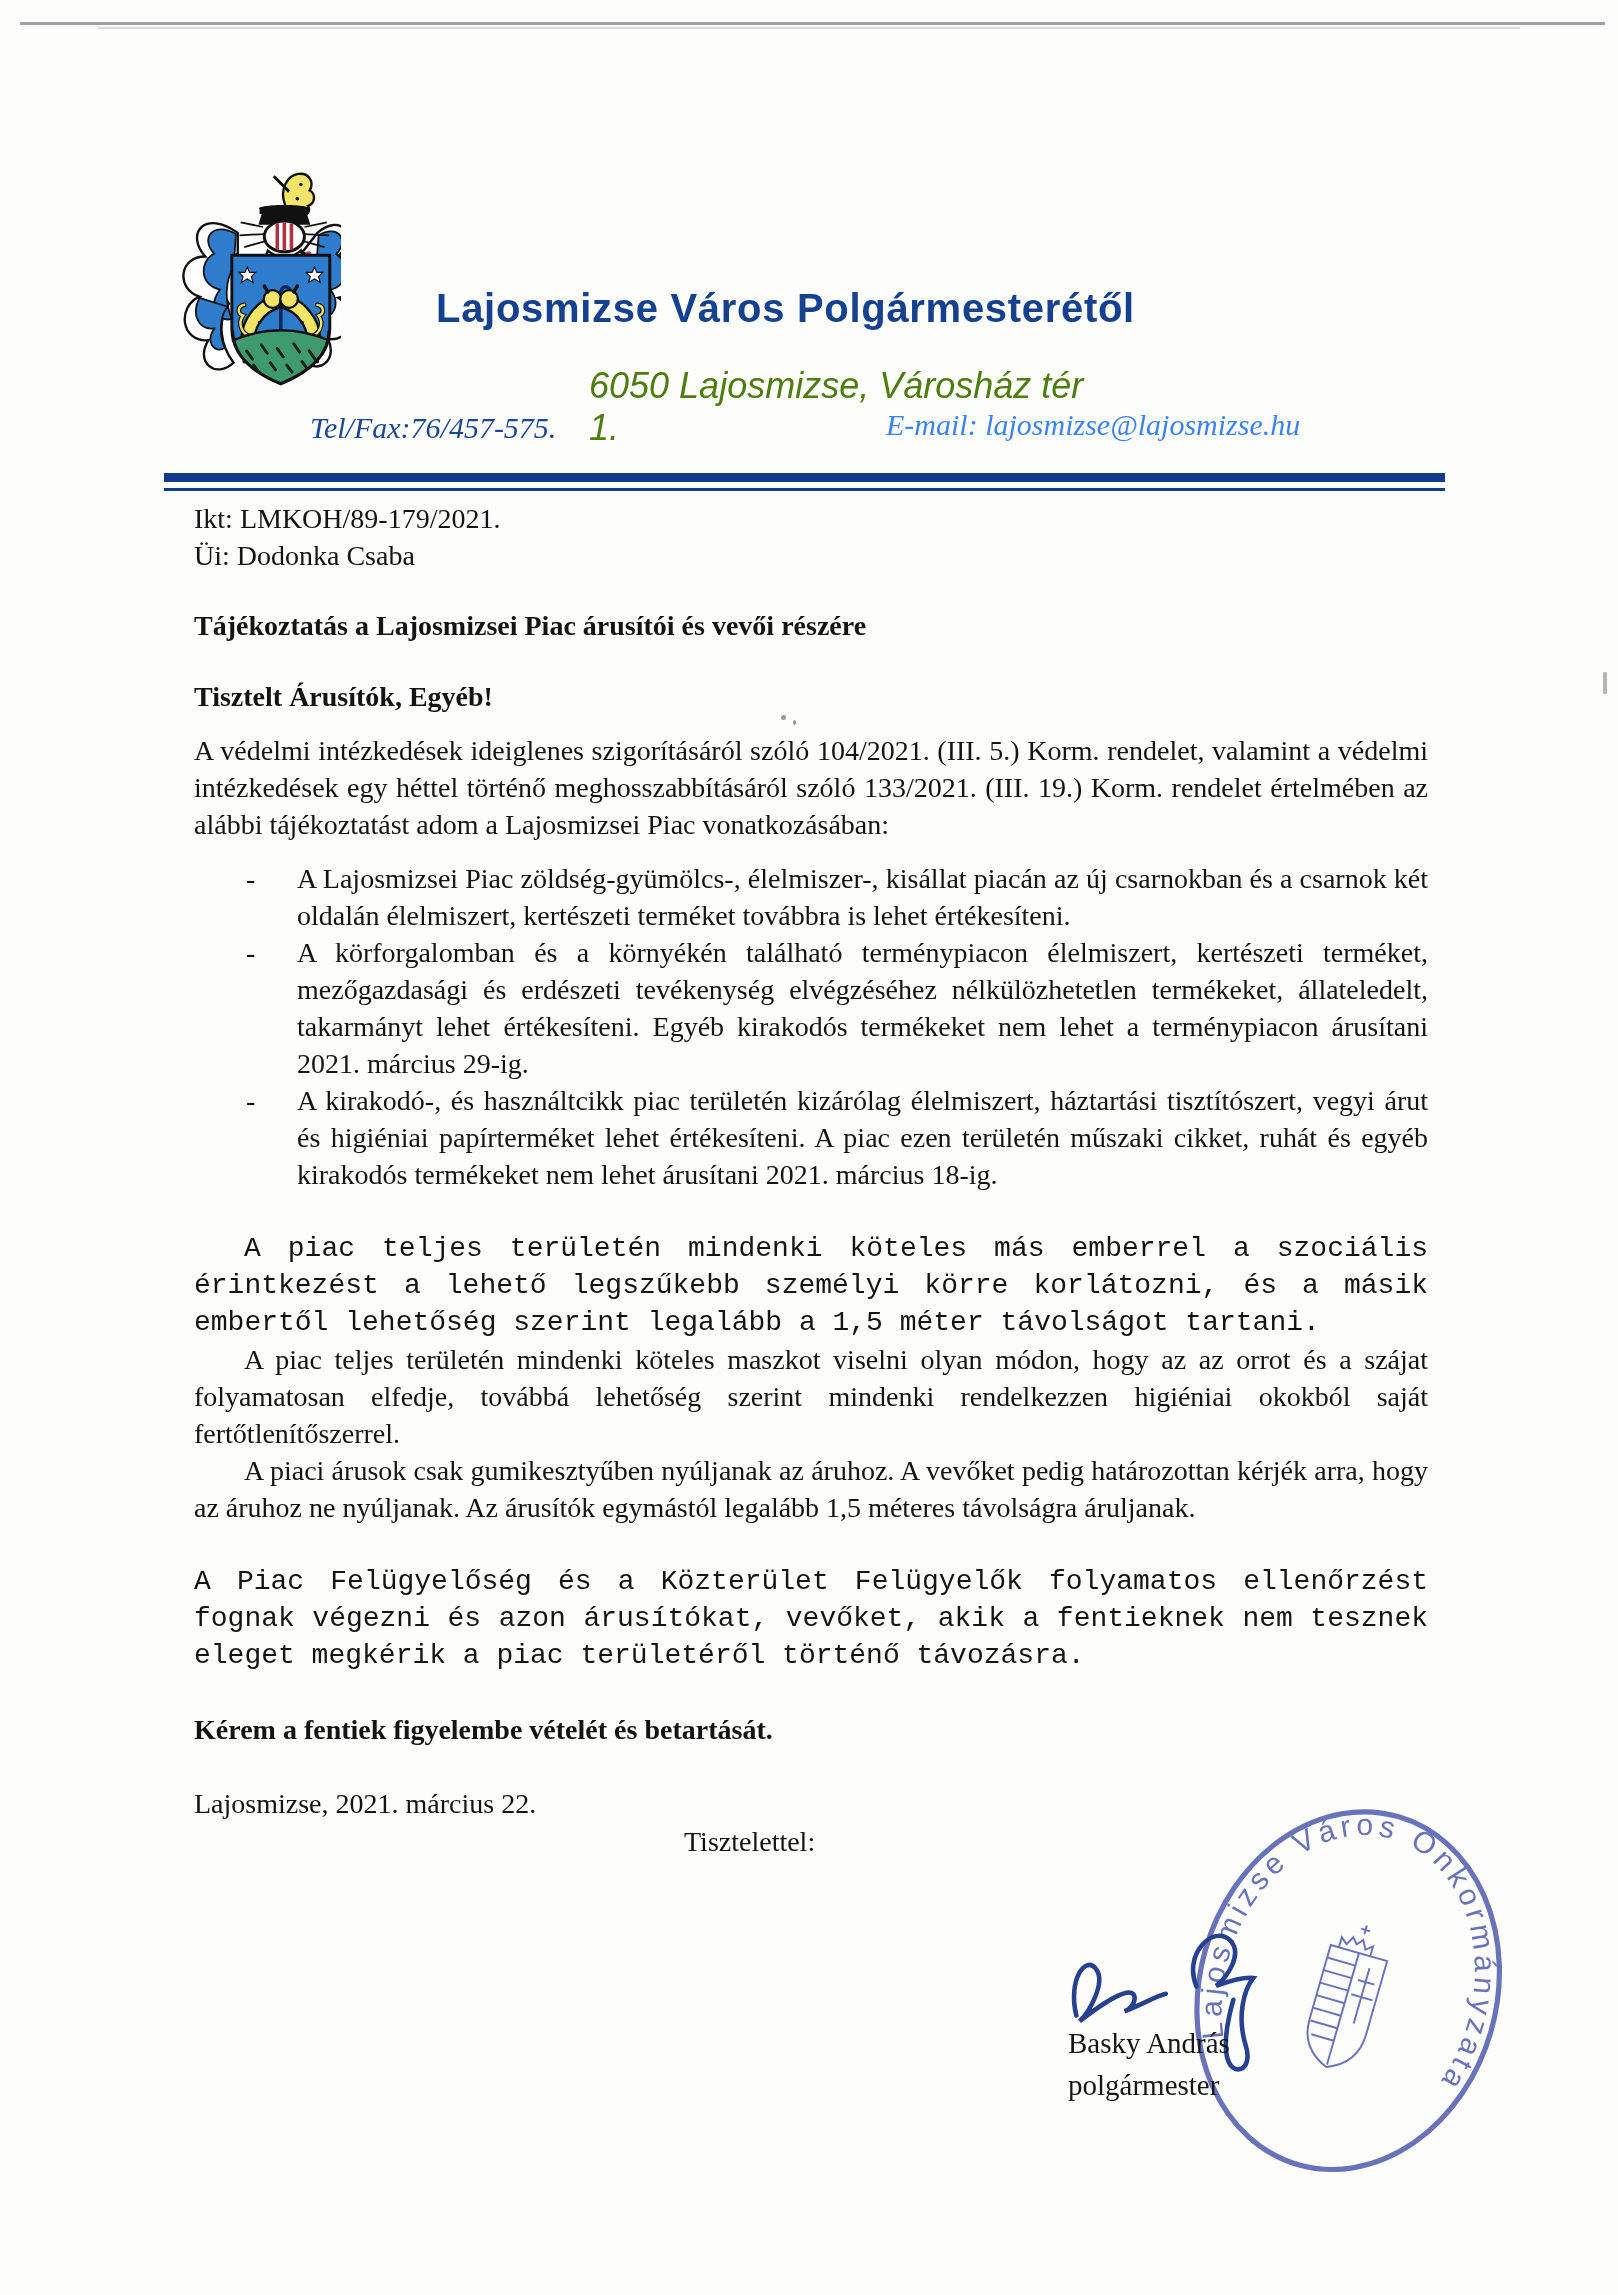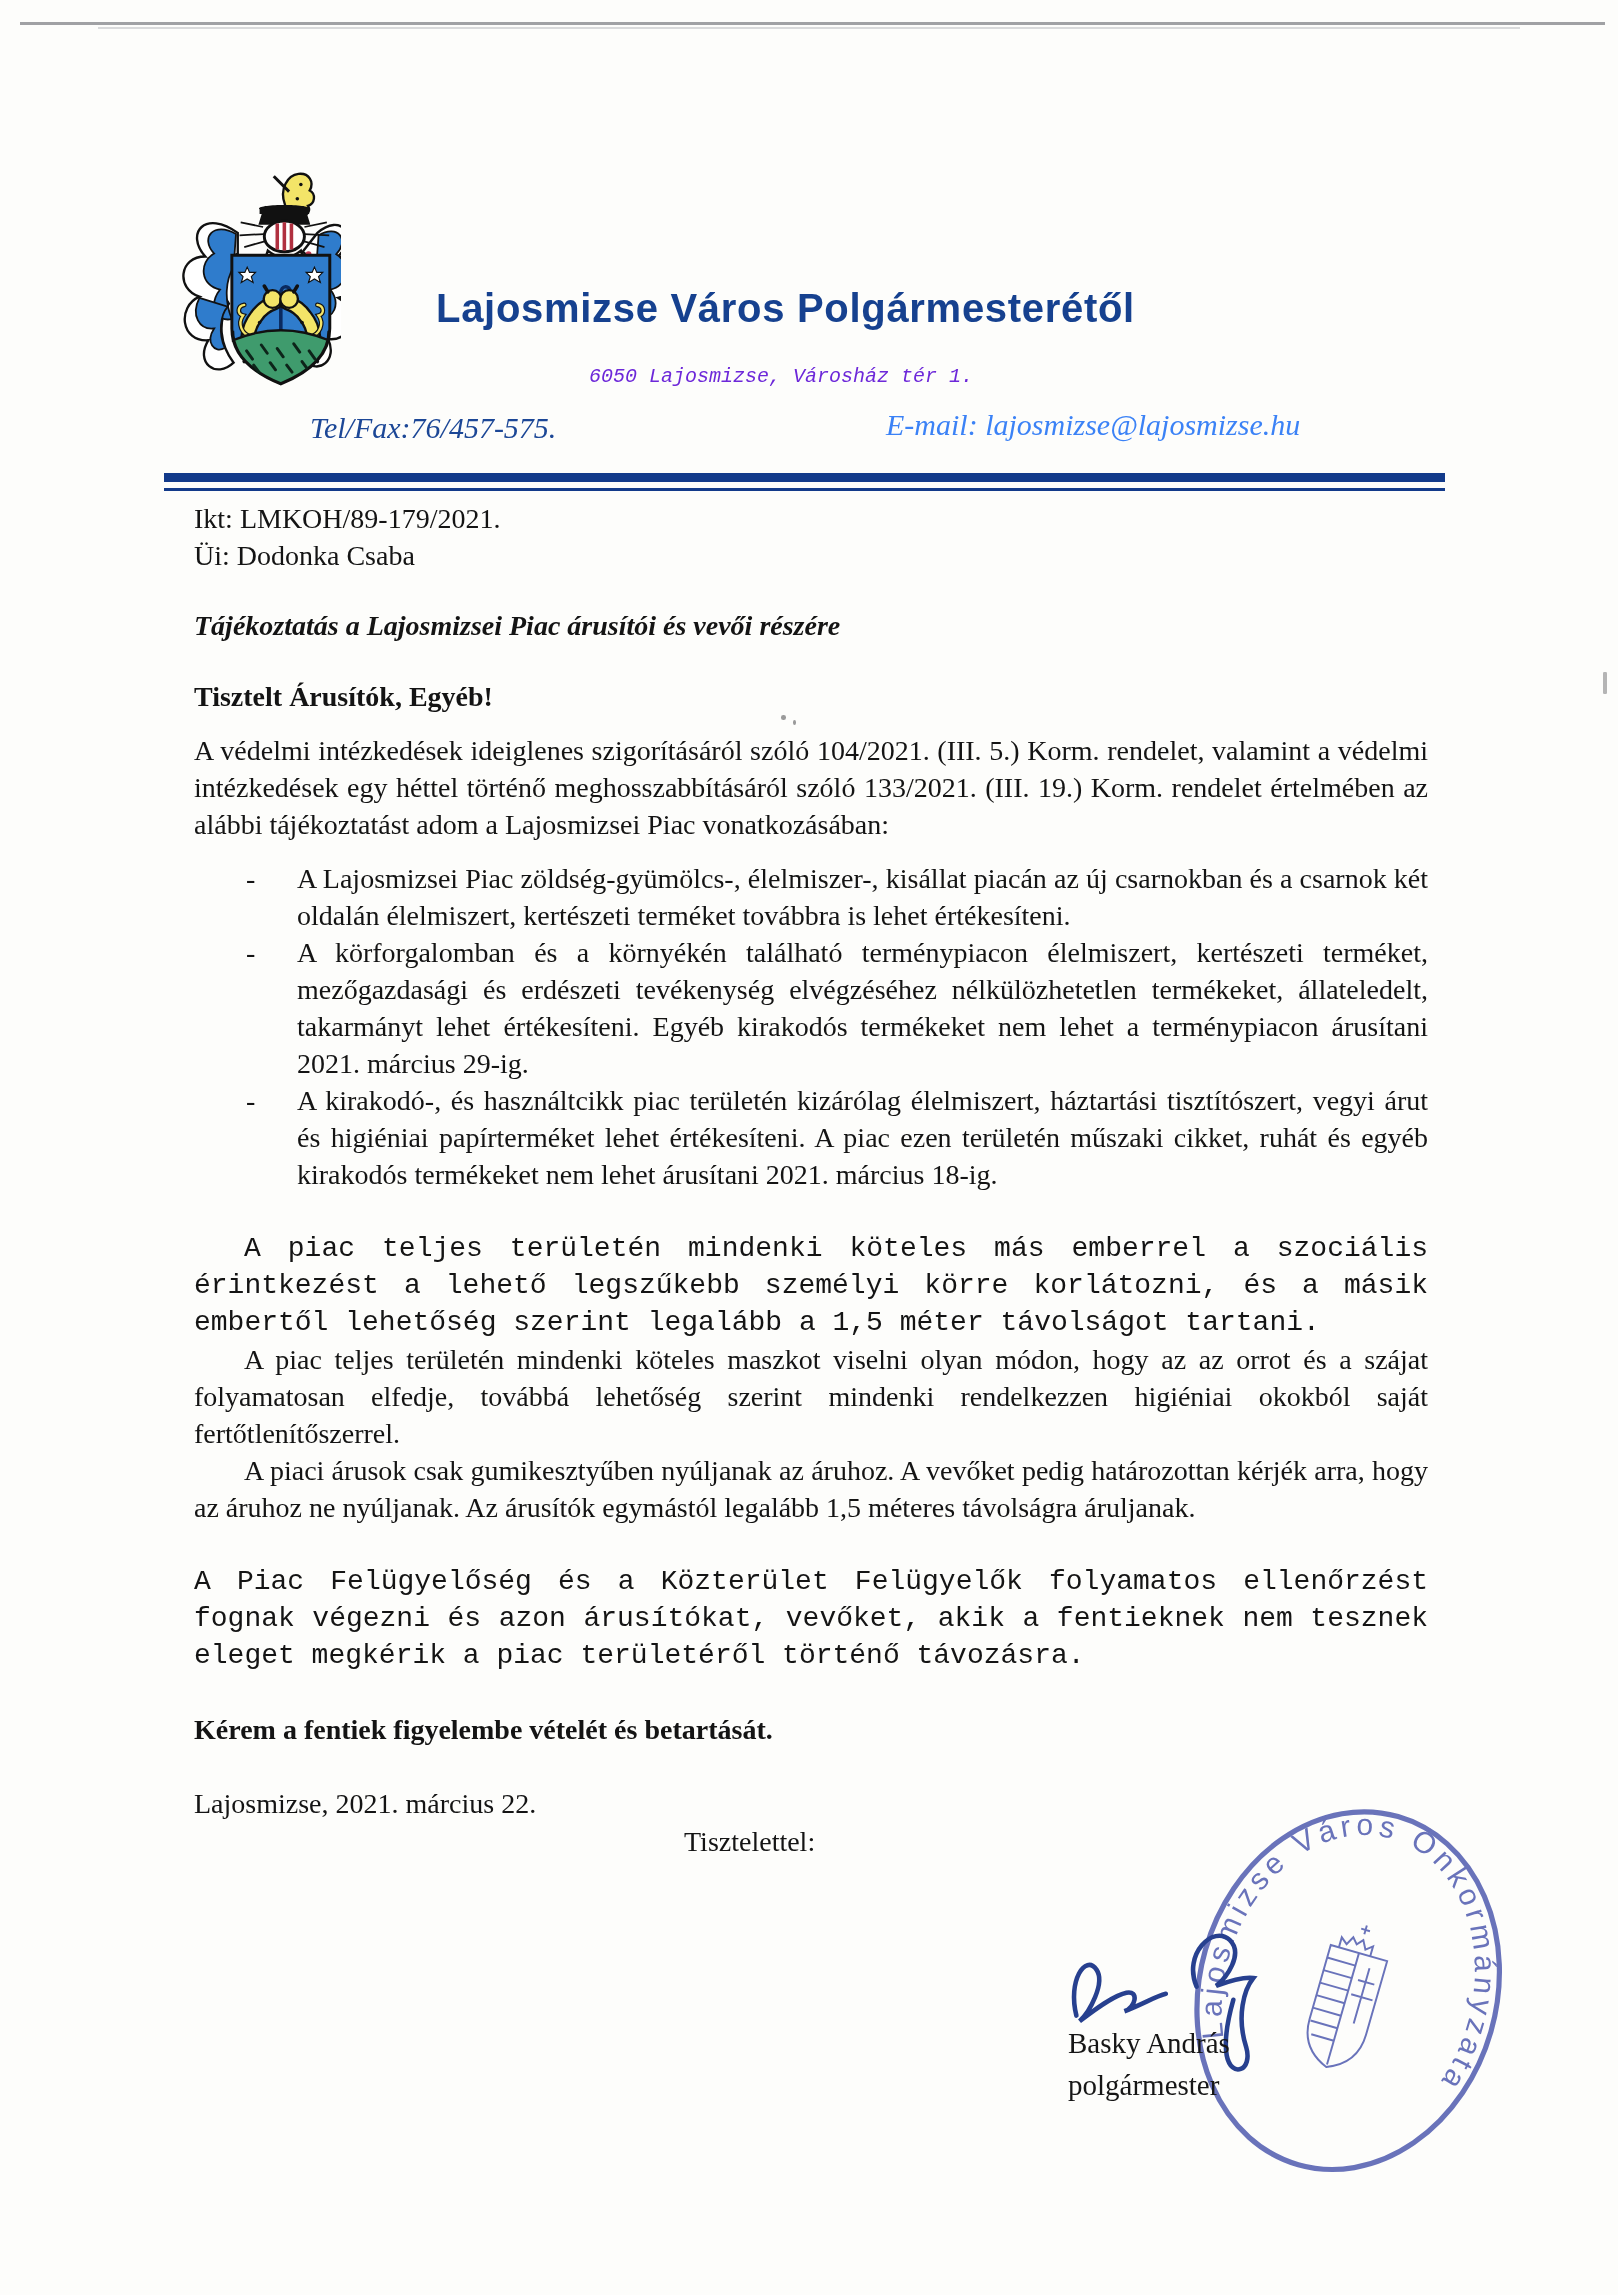--- a/index.html
+++ b/index.html
@@ -20,22 +20,22 @@
 
   
   .coa{position:absolute;left:164px;top:158px;width:177px;height:256px;}
   .h-title{
     position:absolute;left:436px;top:287px;width:783px;
     font-family:"Liberation Sans", sans-serif;font-weight:bold;
     font-size:40px;line-height:43px;color:#16418f;letter-spacing:0.7px;
   }
   .h-address{
     position:absolute;left:589px;top:365px;width:522px;
-    font-family:Liberation Mono, monospace;font-style:italic;
-    font-size:20px;color:#6d28d9;
+    font-family:Liberation Sans, sans-serif;font-style:italic;
+    font-size:36px;color:#4d7c0f;
   }
   .h-telfax{
     position:absolute;left:310px;top:411px;
     font-family:"Liberation Serif", serif;font-style:italic;
     font-size:30px;color:#1c4796;
   }
   .h-email{
     position:absolute;left:886px;top:408px;
     font-family:"Liberation Serif", serif;font-style:italic;
     font-size:30px;color:#3b82f6;
@@ -44,21 +44,21 @@
   .rule-thin{position:absolute;left:164px;top:488px;width:1281px;height:3.3px;background:#123a8a;}
 
   
   .body{
     position:absolute;left:194px;top:500px;width:1234px;
     font-size:28px;line-height:37px;text-align:justify;
   }
   .body p{margin:0;}
   .meta-line{margin:0;}
   .meta-line .lbl{font-weight:normal;}
-  .subject{font-weight:bold;margin-top:33px !important;font-style:italic;}
+  .subject{font-weight:bold;margin-top:33px !important;}
   .salutation{font-weight:bold;margin-top:34px !important;}
   .para-intro{margin-top:17px !important;}
   .bullets{margin-top:17px;}
   .bullet{display:flex;padding-left:52px;}
   .bullet .dash{flex:0 0 51px;}
   .bullet .btxt{flex:1 1 auto;text-align:justify;}
   .para-ind{text-indent:50px;}
   .para-gap{margin-top:37px !important;font-family:Liberation Mono, monospace;}
   .kerem{margin-top:37px !important;font-weight:bold;}
   .dateline{margin-top:37px !important;}

